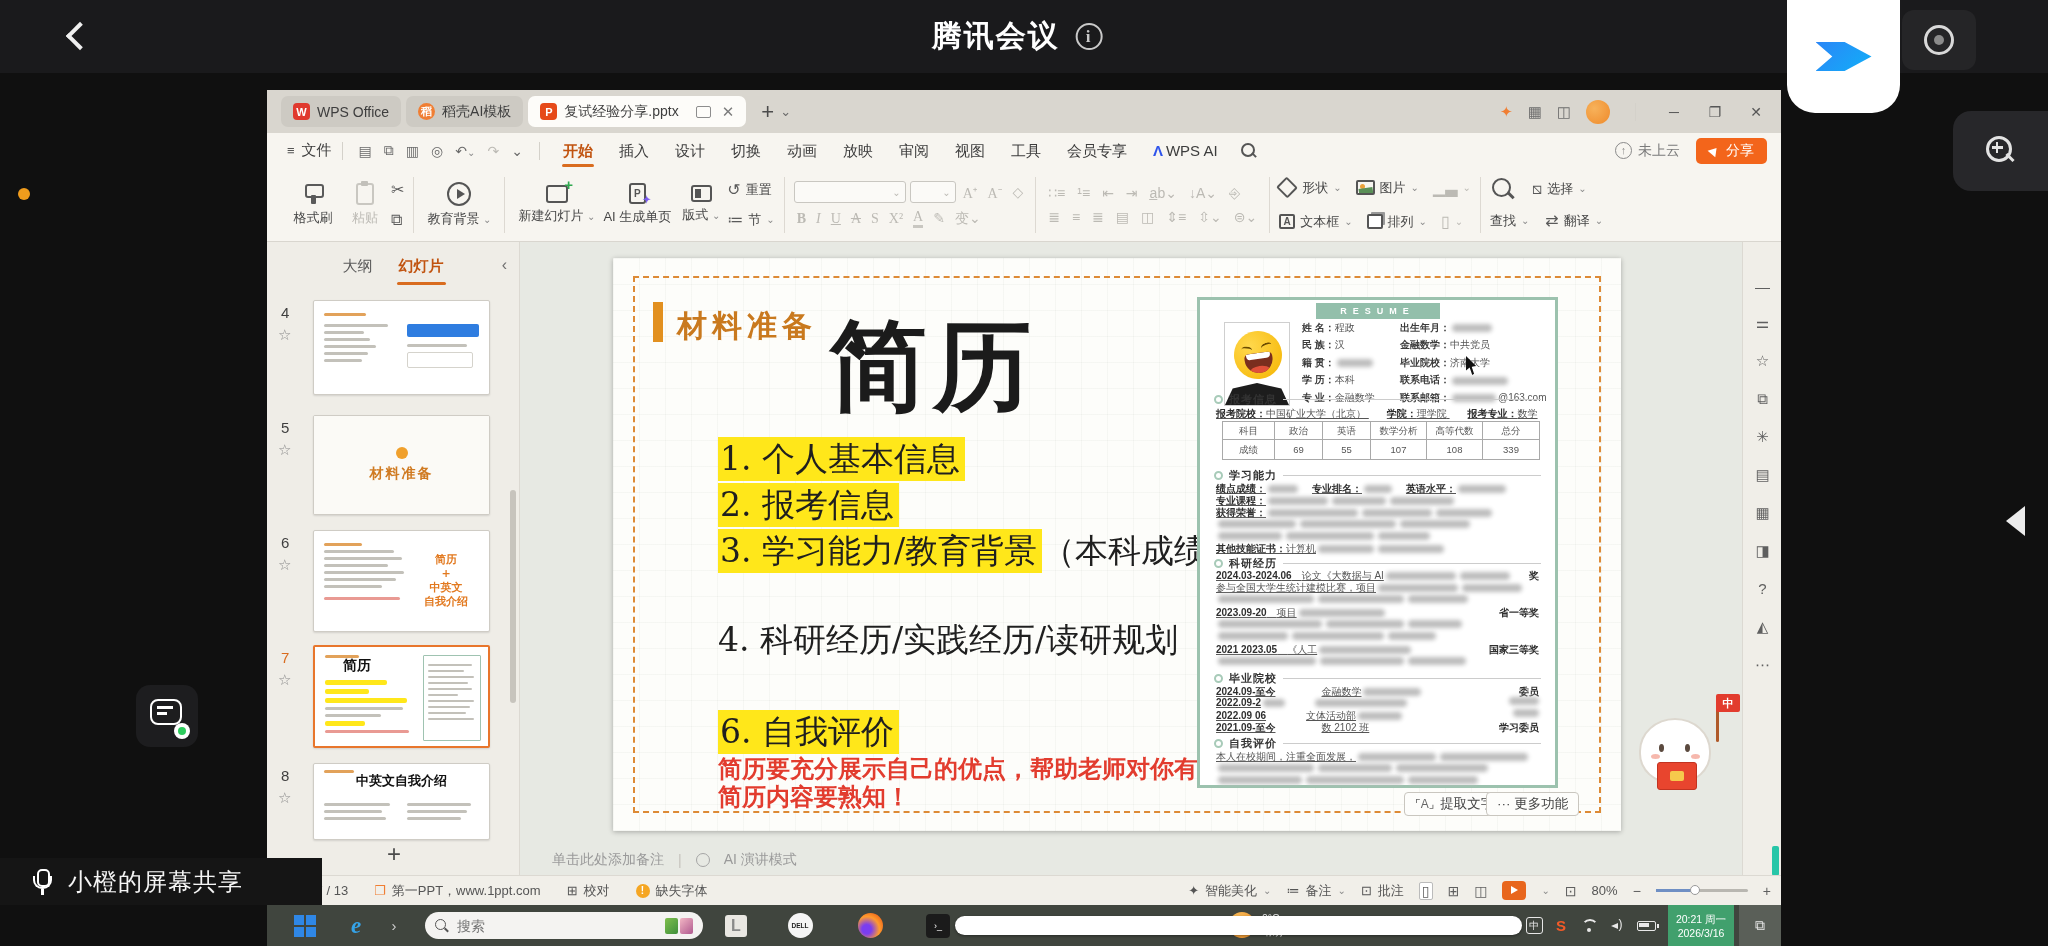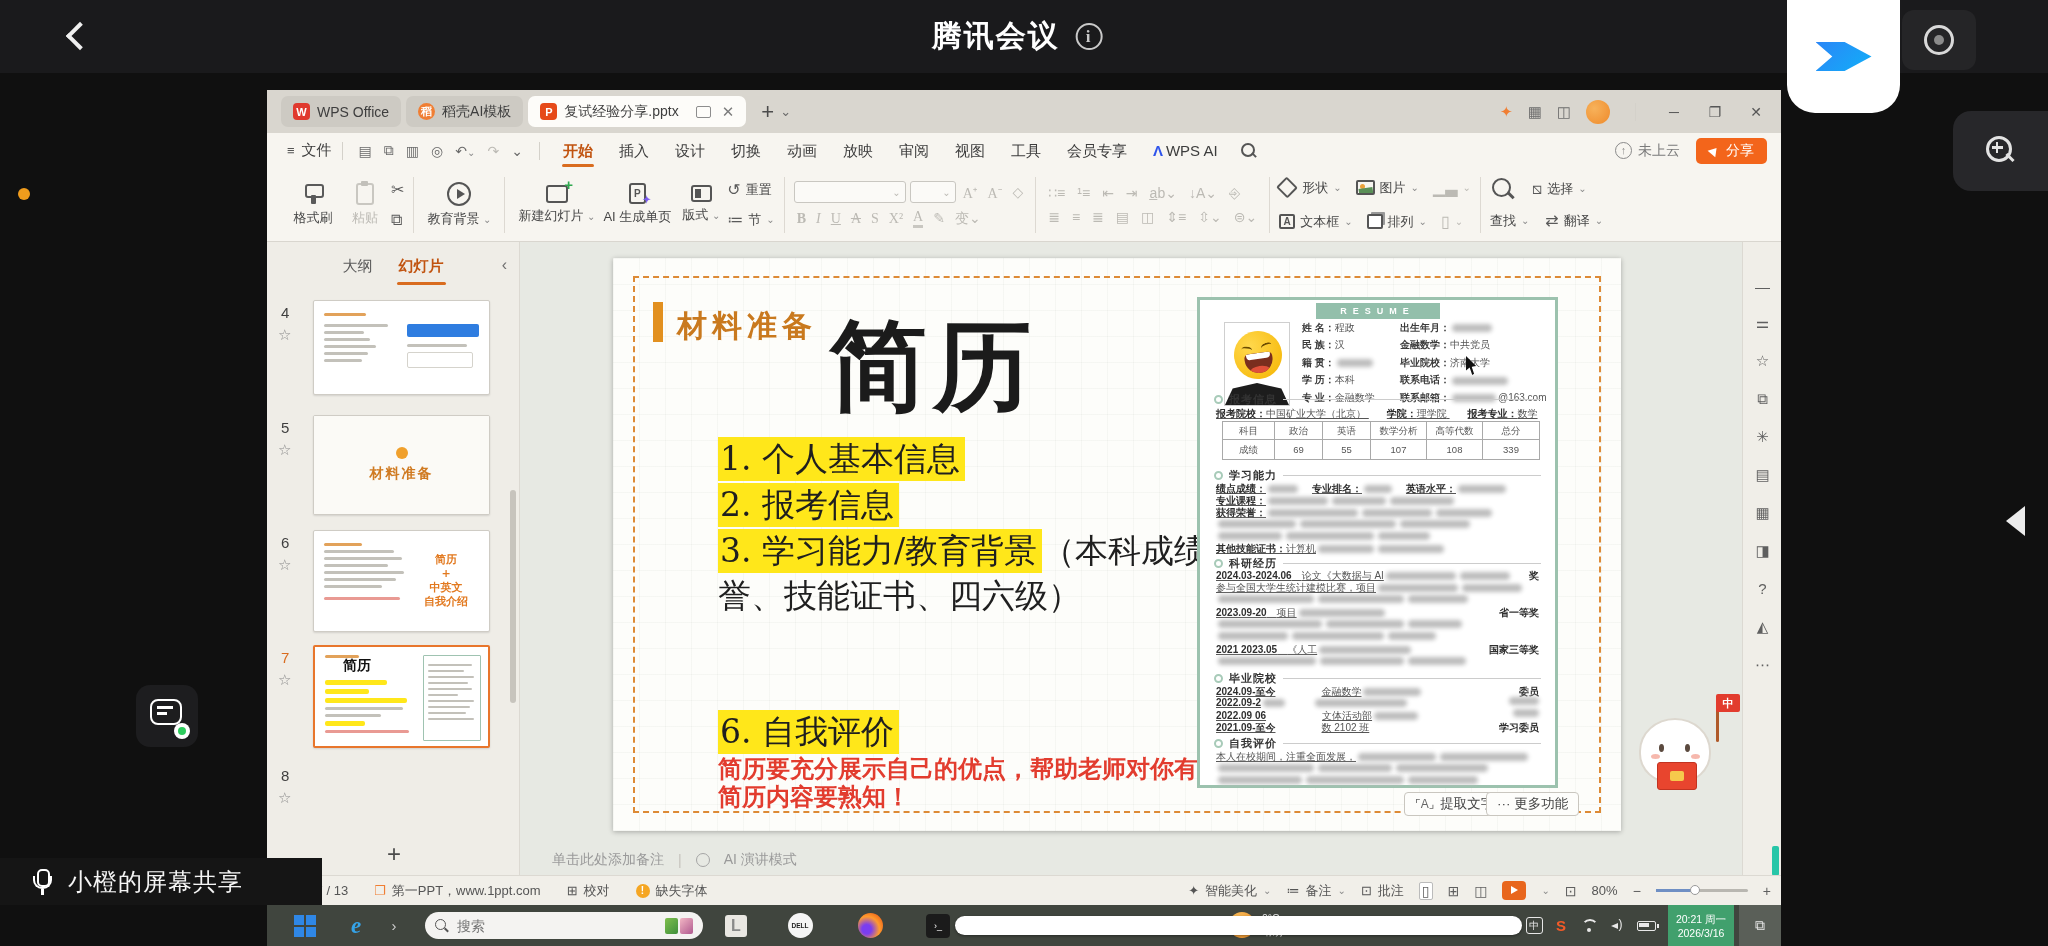--- a/index.html
+++ b/index.html
@@ -594,36 +594,52 @@
             <div class="ln" style="width:30px;height:2px;"></div>
           <div class="ln" style="width:46px;height:2px;"></div>
             <div class="ln" style="width:42px;height:2px;"></div>
           <div class="ln" style="width:38px;height:2px;"></div>
             <div class="ln" style="width:46px;height:2px;"></div>
         </div>
       </div>
 
       <span class="thumb-num" style="top:525px;">8</span>
       <span class="thumb-star" style="top:547px;">☆</span>
+      <div class="thumb" style="top:521px;height:77px;padding:6px 10px;">
+        <div class="ln o" style="width:30px;margin:0;"></div>
+        <div class="t8-title">中英文自我介绍</div>
+        <div style="display:flex;gap:10px;margin-top:26px;">
+          <div style="flex:1;">
+            <div class="ln" style="width:66px;"></div>
+              <div class="ln" style="width:58px;"></div>
+              <div class="ln" style="width:62px;"></div>
+          </div>
+          <div style="flex:1;">
+            <div class="ln" style="width:64px;"></div>
+              <div class="ln" style="width:60px;"></div>
+              <div class="ln" style="width:54px;"></div>
+          </div>
+        </div>
+      </div>
 
       <span class="panel-add">+</span>
       <div class="panel-scroll"></div>
     </div>
 
     <div class="canvas">
       <div class="slide">
         <div class="frame"></div>
         <div class="eyebrow-bar"></div>
         <div class="eyebrow">材料准备</div>
         <div class="s-title">简历</div>
 
         <div class="li" style="top:179px;"><span class="hl">1. 个人基本信息</span></div>
         <div class="li" style="top:225px;"><span class="hl">2. 报考信息</span></div>
         <div class="li" style="top:271px;"><span class="hl">3. 学习能力/教育背景</span><span>（本科成绩、荣</span></div>
-        <div class="li" style="top:316px;"><span>誉、技能证书、四六级）</span></div>
+        <div class="li" style="top:360px;"><span>4. 科研经历/实践经历/读研规划</span></div>
         <div class="li" style="top:452px;"><span class="hl">6. 自我评价</span></div>
         <div class="s-red" style="top:495px;">简历要充分展示自己的优点，帮助老师对你有印象。</div>
         <div class="s-red" style="top:523px;">简历内容要熟知！</div>
 
         <div class="resume">
           <div class="r-banner">RESUME</div>
           <div class="r-photo">
             <div class="suit"></div>
             <div class="face">
               <span class="eye" style="left:8px;top:14px;transform:rotate(14deg);"></span>
@@ -702,21 +718,21 @@
           <div class="r-line" style="top:355px;"><span class="blur" style="width:98px;"></span><span class="blur" style="width:84px;"></span><span class="blur" style="width:58px;"></span></div>
 
           <div class="r-sec" style="top:371px;">
               <span class="dot"></span>
               <span class="st">毕业院校</span>
               <span class="rule"></span>
             </div>
           <div class="r-line" style="top:385px;"><b>2024.09-至今</b><span style="margin-left:46px;">金融数学</span><span class="blur" style="width:58px;"></span></div>
           <span class="r-award" style="top:385px;">委员</span>
           <div class="r-line" style="top:397px;"><b>2022.09-2</b><span class="blur" style="width:22px;"></span><span class="blur" style="width:92px;margin-left:28px;"></span><span class="blur" style="width:30px;float:right;"></span></div>
-          <div class="r-line" style="top:409px;"><b>2022.09    06</b><span style="margin-left:56px;">文体活动部</span><span class="blur" style="width:44px;"></span><span class="blur" style="width:26px;float:right;"></span></div>
+          <div class="r-line" style="top:409px;"><b>2022.09    06</b><span style="margin-left:40px;">文体活动部</span><span class="blur" style="width:44px;"></span><span class="blur" style="width:26px;float:right;"></span></div>
           <div class="r-line" style="top:421px;"><b>2021.09-至今</b><span style="margin-left:46px;">数 2102 班</span></div>
           <span class="r-award" style="top:421px;">学习委员</span>
 
           <div class="r-sec" style="top:436px;">
               <span class="dot"></span>
               <span class="st">自我评价</span>
               <span class="rule"></span>
             </div>
           <div class="r-line" style="top:450px;"><span>本人在校期间，注重全面发展，</span><span class="blur" style="width:78px;"></span><span class="blur" style="width:88px;"></span></div>
           <div class="r-line" style="top:462px;"><span class="blur" style="width:96px;"></span><span class="blur" style="width:74px;"></span><span class="blur" style="width:92px;"></span></div>

